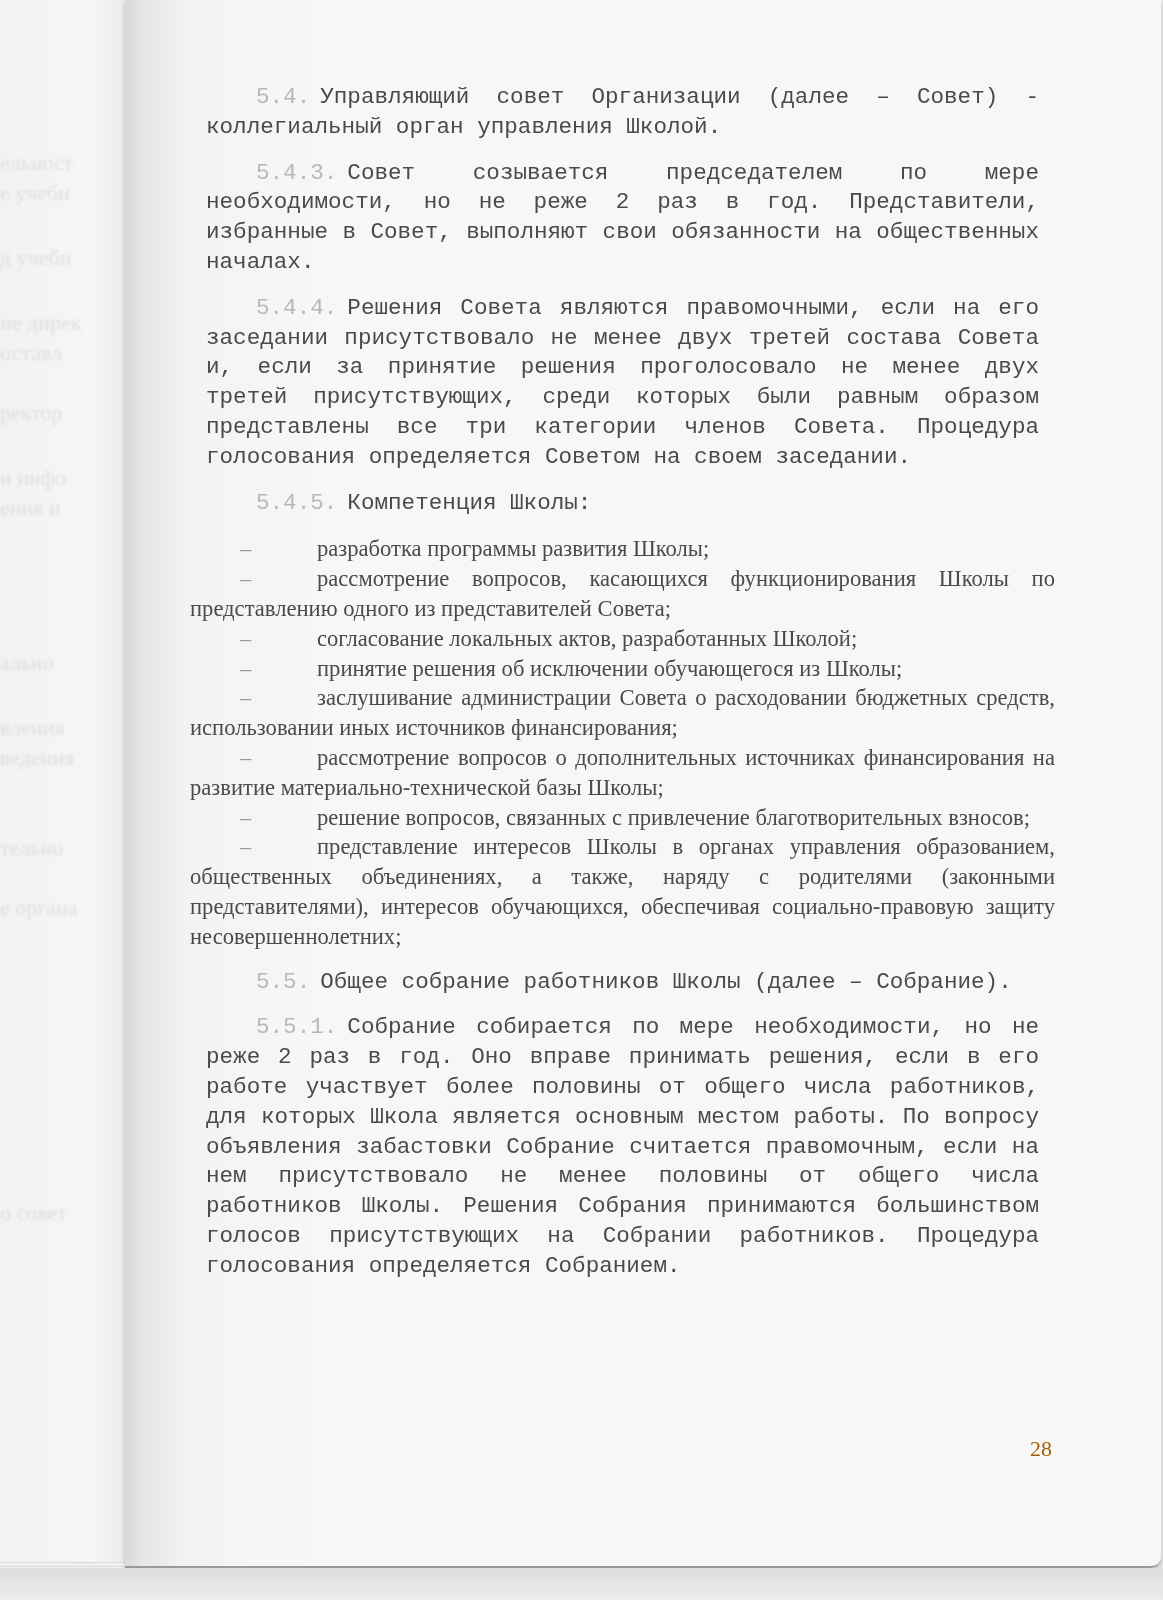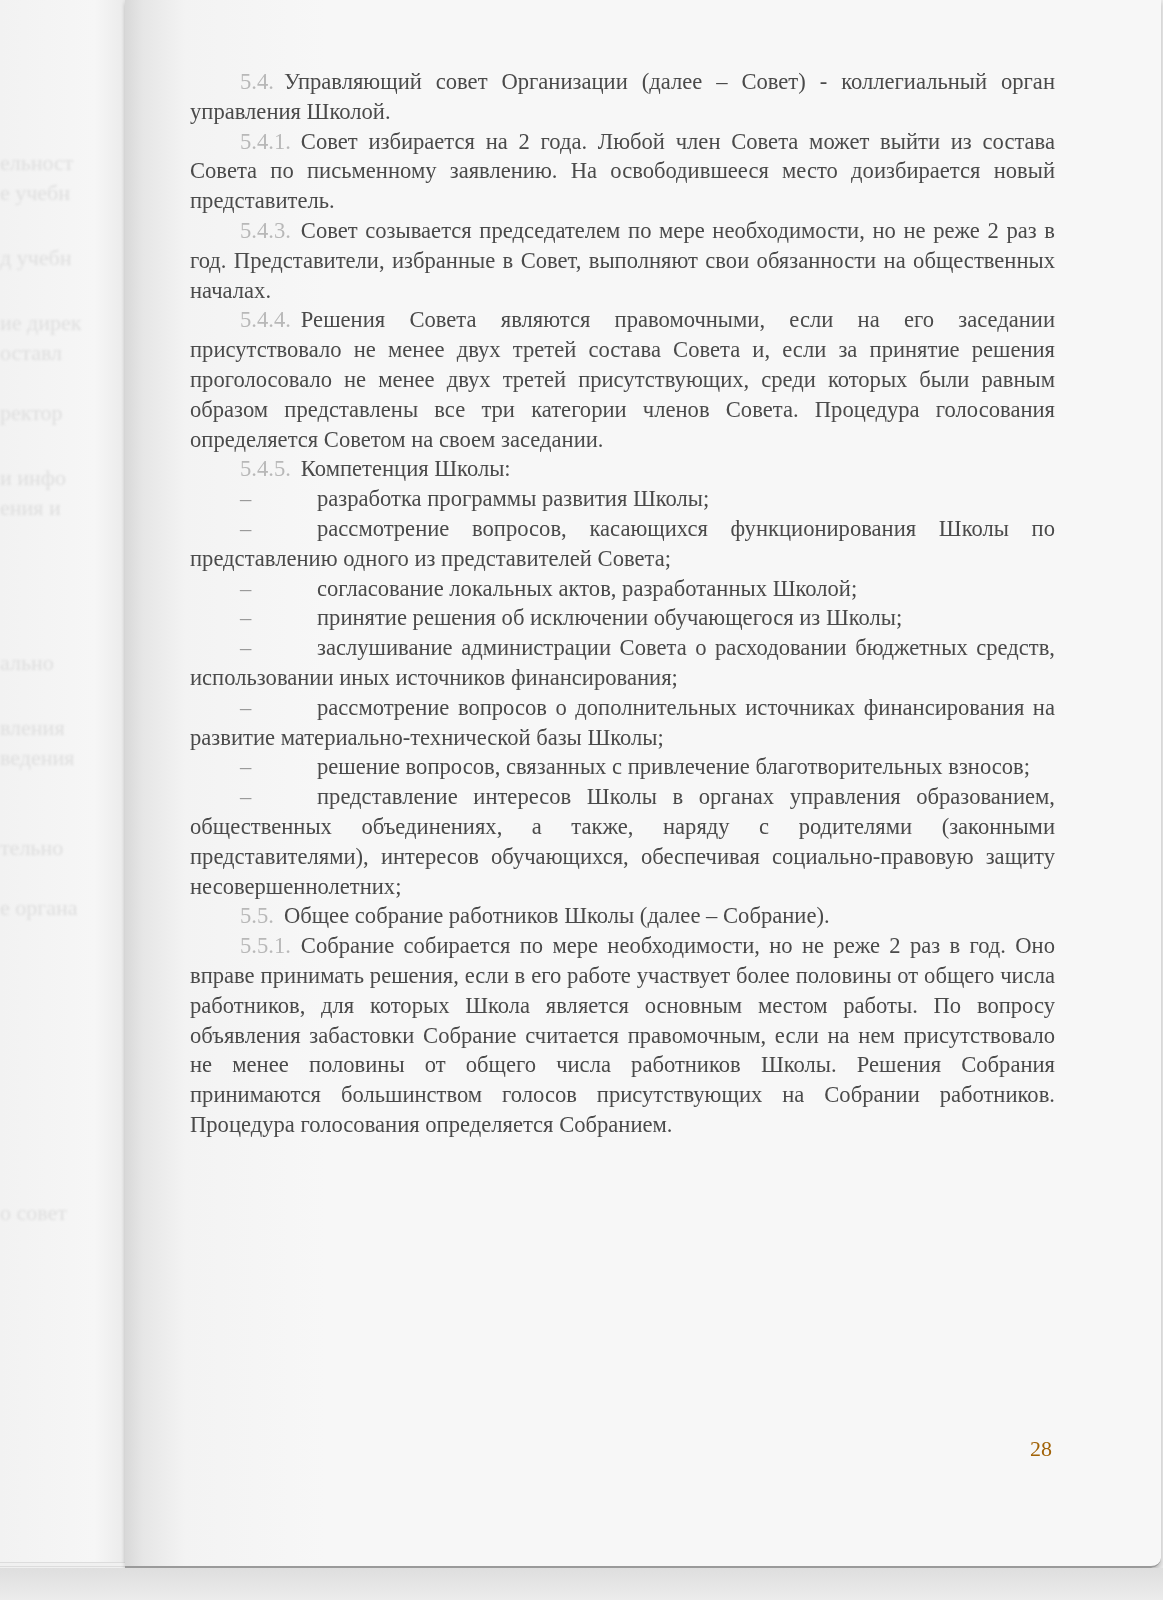--- a/index.html
+++ b/index.html
@@ -59,22 +59,23 @@
     .text-col {
       position: absolute;
       left: 190px;
       top: 67px;
       width: 865px;
       font-size: 22.6px;
       line-height: 29.8px;
       text-align: justify;
     }
     .para {
-      margin: 0;
+      margin: 16px;
       text-indent: 50px;
+      font-family: Liberation Mono, monospace;
     }
     .num {
       color: #b8b8b8;
       margin-right: 10px;
     }
     .item {
       margin: 0;
       text-indent: 50px;
       position: relative;
     }
@@ -111,21 +112,20 @@
   <div class="back-ghost" style="top:895px">е органа</div>
   <div class="back-ghost" style="top:1200px">о совет</div>
   <div class="stack-lines"></div>
 </div>
 
 <div class="page"></div>
 <div class="bottom-shadow"></div>
 
 <div class="text-col">
   <p class="para"><span class="num">5.4.</span><span>Управляющий совет Организации (далее – Совет) - коллегиальный орган управления Школой.</span></p>
-  <p class="para"><span class="num">5.4.1.</span><span>Совет избирается на 2 года. Любой член Совета может выйти из состава Совета по письменному заявлению. На освободившееся место доизбирается новый представитель.</span></p>
   <p class="para"><span class="num">5.4.3.</span><span>Совет созывается председателем по мере необходимости, но не реже 2 раз в год. Представители, избранные в Совет, выполняют свои обязанности на общественных началах.</span></p>
   <p class="para"><span class="num">5.4.4.</span><span>Решения Совета являются правомочными, если на его заседании присутствовало не менее двух третей состава Совета и, если за принятие решения проголосовало не менее двух третей присутствующих, среди которых были равным образом представлены все три категории членов Совета. Процедура голосования определяется Советом на своем заседании.</span></p>
   <p class="para"><span class="num">5.4.5.</span><span>Компетенция Школы:</span></p>
 
   <div>
     <p class="item"><span class="dash">–</span><span>разработка программы развития Школы;</span></p>
     <p class="item"><span class="dash">–</span><span>рассмотрение вопросов, касающихся функционирования Школы по представлению одного из представителей Совета;</span></p>
     <p class="item"><span class="dash">–</span><span>согласование локальных актов, разработанных Школой;</span></p>
     <p class="item"><span class="dash">–</span><span>принятие решения об исключении обучающегося из Школы;</span></p>
     <p class="item"><span class="dash">–</span><span>заслушивание администрации Совета о расходовании бюджетных средств, использовании иных источников финансирования;</span></p>

